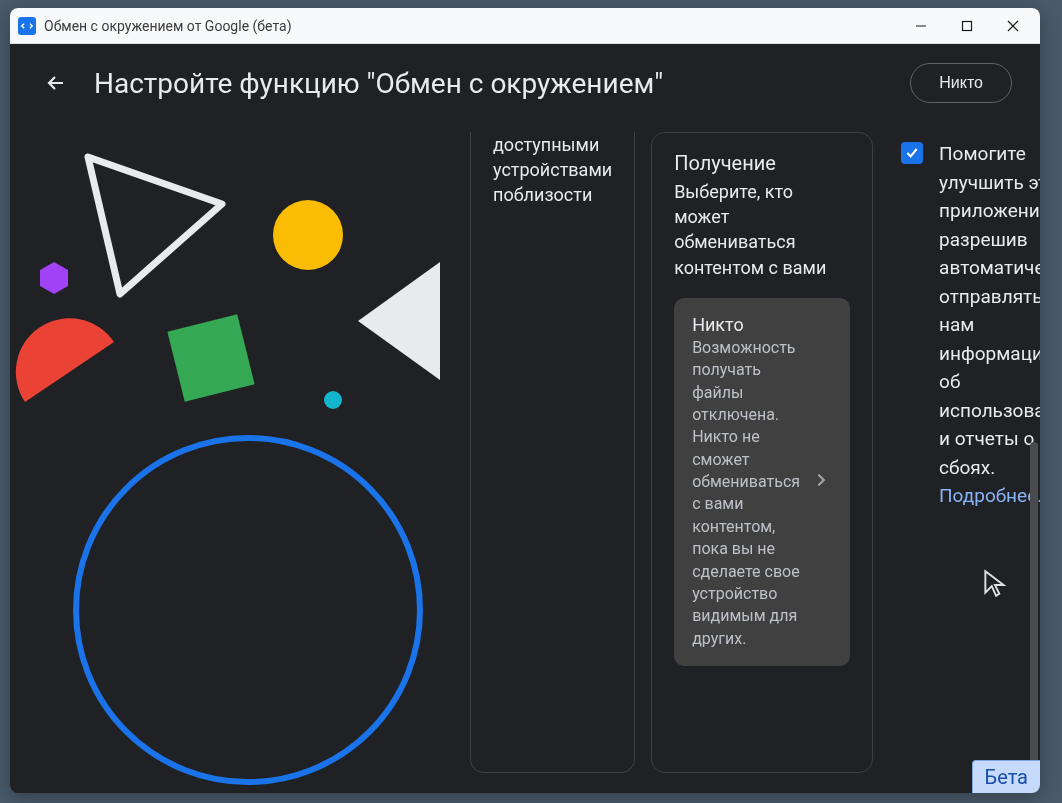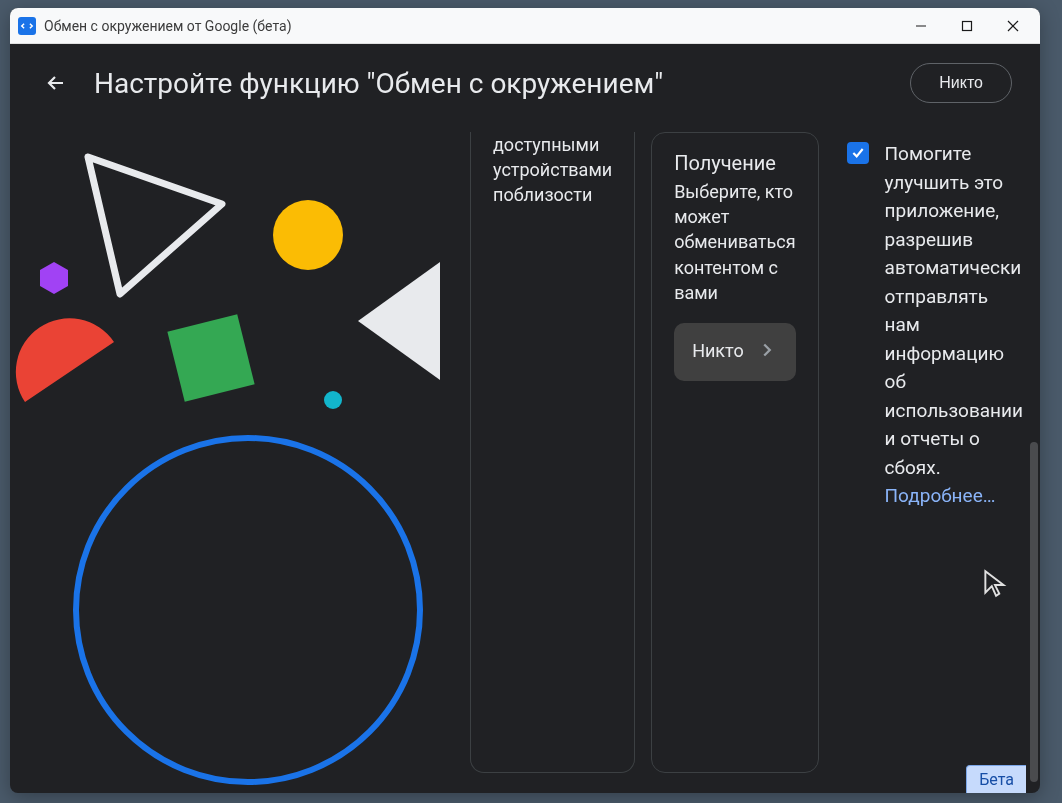--- a/index.html
+++ b/index.html
@@ -216,25 +216,25 @@
     position: absolute;
     right: 0;
     top: 180px;
     width: 8px;
     height: 340px;
     background: #4a4b4e;
     border-radius: 4px;
   }
   .beta-badge {
     position: absolute;
-    right: 14px;
+    right: 0;
     bottom: 0;
     background: #c6dafc;
     color: #174ea6;
-    font-size: 16px;
+    font-size: 20px;
     padding: 4px 12px;
     border: 1px solid #7ba6e8;
     border-bottom: none;
     border-right: none;
     border-top-left-radius: 4px;
   }
 </style>
 </head>
 <body>
 
@@ -307,20 +307,21 @@
       <div class="card" style="padding-top:0;border-top:none;border-top-left-radius:0;border-top-right-radius:0;">
         <div class="card-fragment-text">доступными устройствами поблизости</div>
       </div>
 
       <div class="card">
         <div class="card-title">Получение</div>
         <div class="card-subtitle">Выберите, кто может обмениваться контентом с вами</div>
         <div class="inner-card">
           <div class="inner-card-body">
             <div class="inner-title">Никто</div>
+            <div class="inner-desc">Возможность получать файлы отключена. Никто не сможет обмениваться с вами контентом, пока вы не сделаете свое устройство видимым для других.</div>
           </div>
           <div class="chevron">
             <svg viewBox="0 0 24 24" fill="none" stroke="currentColor" stroke-width="2.5">
                 <path d="M9 6l6 6-6 6"></path>
               </svg>
           </div>
         </div>
       </div>
 
       <div class="consent-row">

